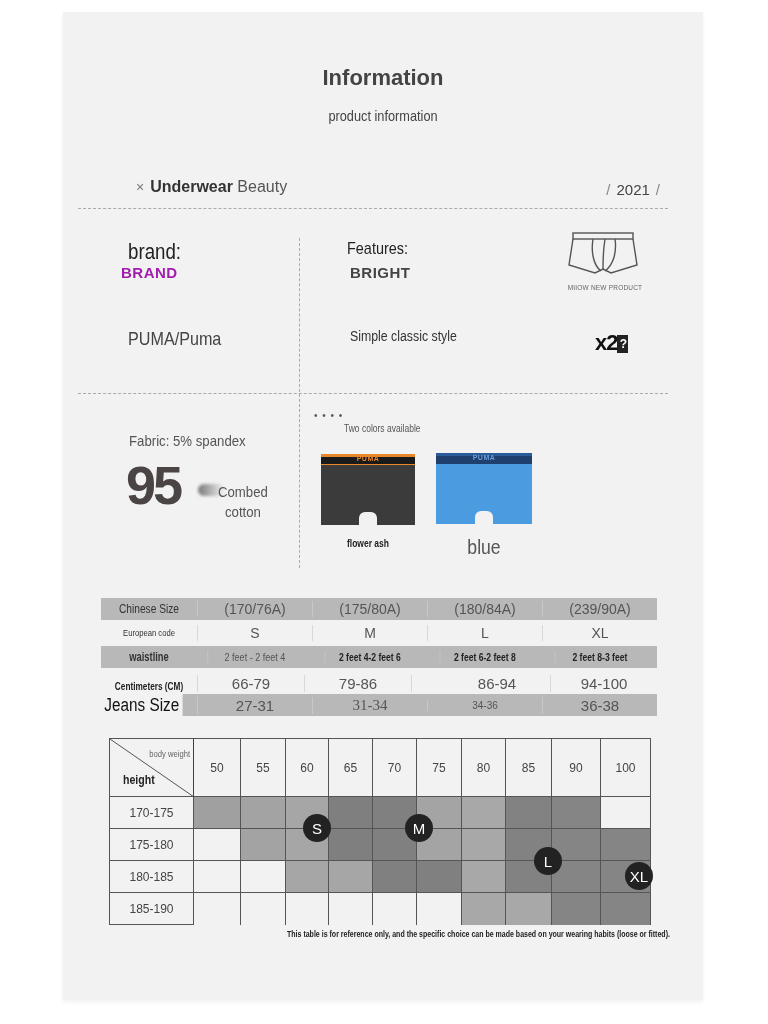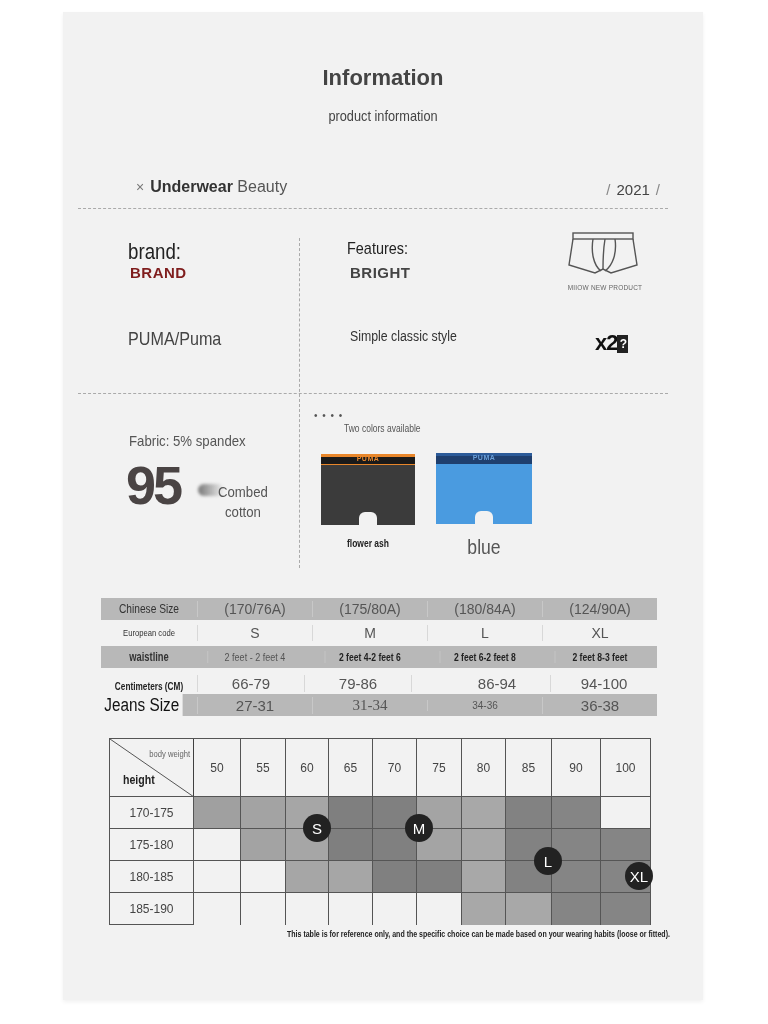--- a/index.html
+++ b/index.html
@@ -20,21 +20,21 @@
     .crumb .x { color: #777; margin-right: 6px; font-size: 14px; }
     .crumb b { font-weight: bold; color: #333; }
     .crumb .light { color: #555; }
     .year { right: 37px; top: 169px; font-size: 15px; color: #444; }
     .year .sl { color: #888; margin: 0 6px; }
 
     .hdash { height: 0; border-top: 1px dashed #aaa; }
     .vdash { width: 0; border-left: 1px dashed #aaa; }
 
     .brand-lbl { left: 65px; top: 227px; font-size: 22px; color: #222; transform: scaleX(0.85); transform-origin: left; }
-    .brand-cap { left: 67px; top: 252px; font-size: 15px; font-weight: bold; color: #7f1d1d; letter-spacing: 0.5px; }
+    .brand-cap { left: 58px; top: 252px; font-size: 15px; font-weight: bold; color: #a21caf; letter-spacing: 0.5px; }
     .brand-val { left: 65px; top: 316px; font-size: 19px; color: #444; transform: scaleX(0.85); transform-origin: left; }
 
     .feat-lbl { left: 284px; top: 227px; font-size: 17px; color: #222; transform: scaleX(0.85); transform-origin: left; }
     .feat-cap { left: 287px; top: 252px; font-size: 15px; font-weight: bold; color: #444; letter-spacing: 0.5px; }
     .feat-val { left: 287px; top: 316px; font-size: 14px; color: #333; transform: scaleX(0.88); transform-origin: left; }
 
     .icon-brief { left: 502px; top: 217px; width: 76px; height: 50px; }
     .icon-cap { left: 487px; top: 272px; width: 110px; text-align: center; font-size: 6.5px; color: #666; letter-spacing: 0.2px; }
     .x2 { left: 532px; top: 318px; font-size: 22px; font-weight: bold; color: #111; letter-spacing: -1px; }
     .x2 .box { display: inline-block; width: 11px; height: 18px; background: #222; color: #fff; font-size: 12px; text-align: center; line-height: 18px; vertical-align: 2px; }
@@ -147,21 +147,21 @@
   </div>
   <div class="abs lbl-ash">flower ash</div>
   <div class="abs lbl-blue">blue</div>
 
   <div class="abs stable">
     <div class="srow shade" style="top:0; height:22px;">
       <div class="lab" style="font-size:12px; transform:scaleX(0.85);">Chinese Size</div>
       <div class="c" style="font-size:14px;">(170/76A)</div>
       <div class="c" style="font-size:14px;">(175/80A)</div>
       <div class="c" style="font-size:14px;">(180/84A)</div>
-      <div class="c" style="font-size:14px;">(124/90A)</div>
+      <div class="c" style="font-size:14px;">(239/90A)</div>
     </div>
     <div class="srow" style="top:24px; height:22px;">
       <div class="lab" style="font-size:9px; transform:scaleX(0.85);">European code</div>
       <div class="c" style="font-size:14px;">S</div>
       <div class="c" style="font-size:14px;">M</div>
       <div class="c" style="font-size:14px;">L</div>
       <div class="c" style="font-size:14px;">XL</div>
     </div>
     <div class="srow shade" style="top:48px; height:22px;">
       <div class="lab" style="font-size:12px; font-weight:bold; transform:scaleX(0.78);">waistline</div>

